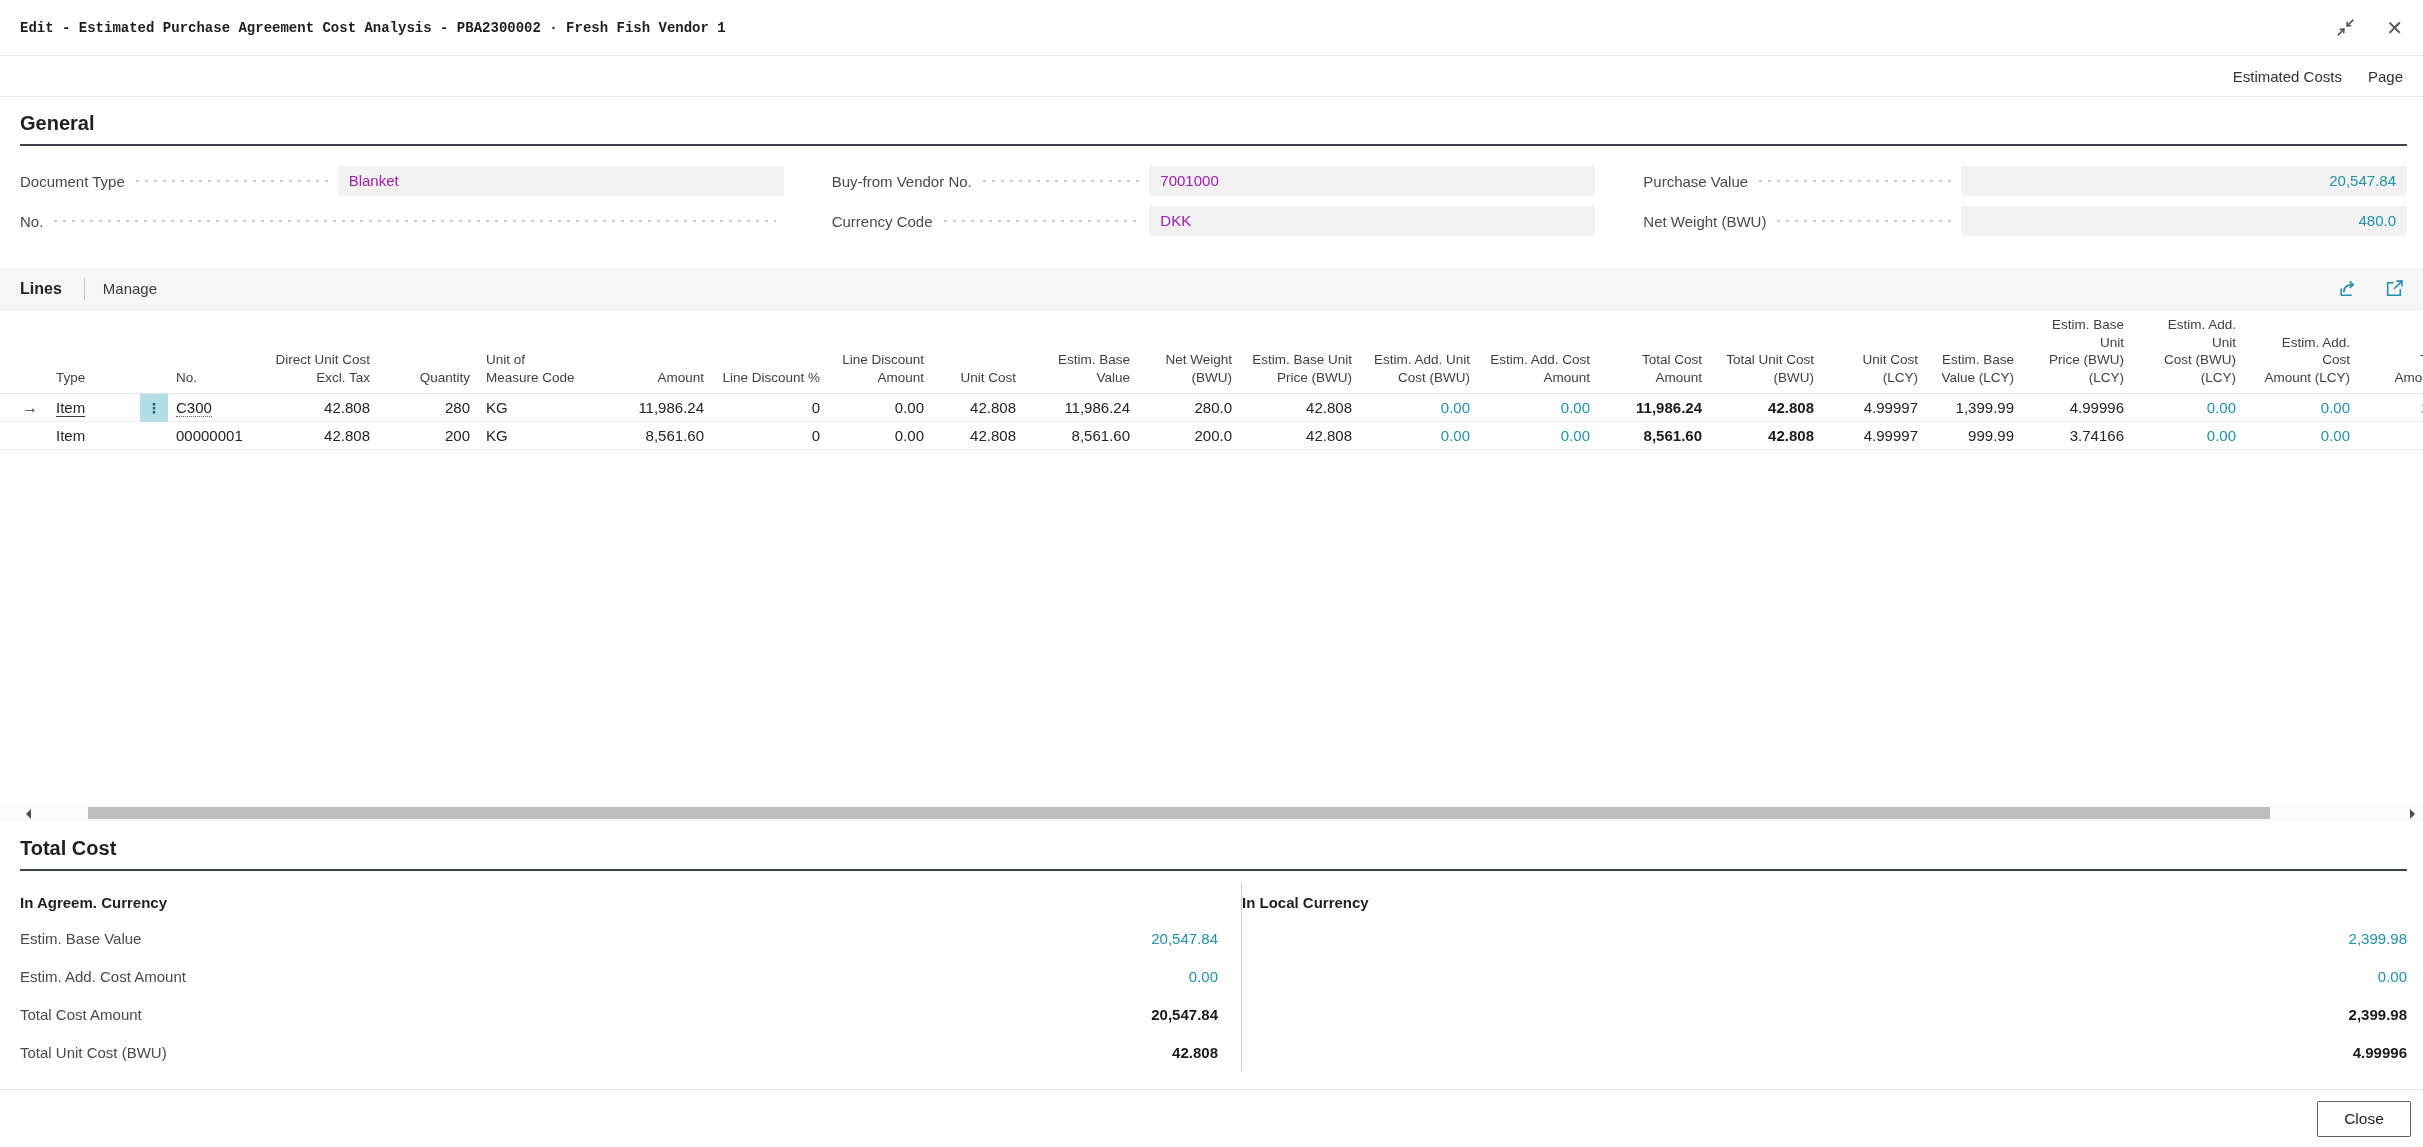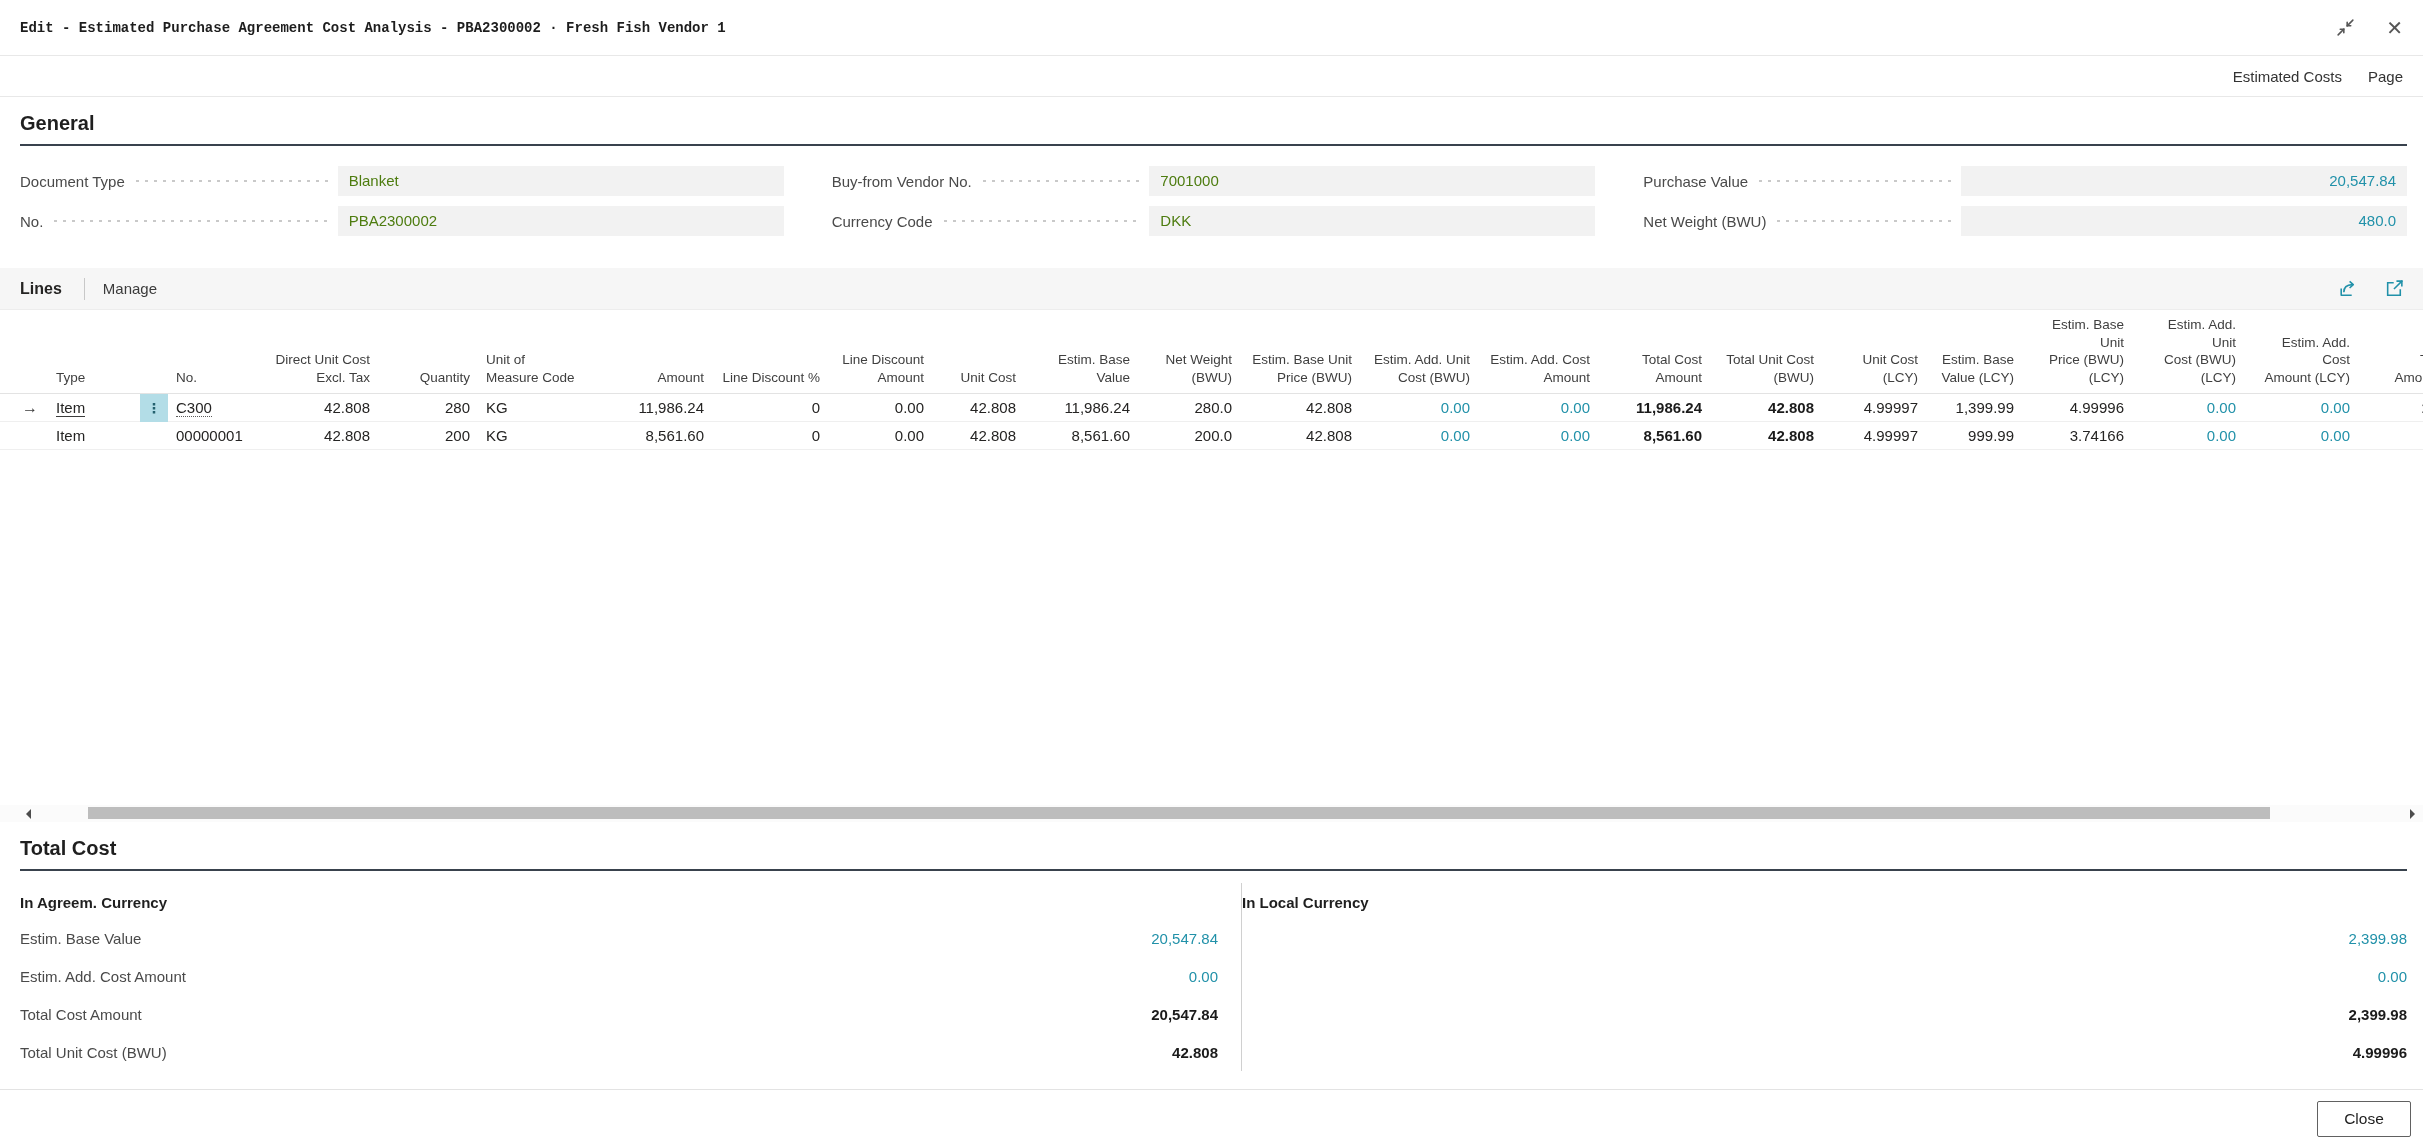--- a/index.html
+++ b/index.html
@@ -29,21 +29,21 @@
   
   .section{padding:14px 16px 0 20px;}
   .section-heading{font-size:20px;font-weight:700;color:#1f1f1f;line-height:24px;padding-bottom:9px;border-bottom:2px solid var(--rule);}
   
   .fields-grid{display:grid;grid-template-columns:1fr 1fr 1fr;column-gap:48px;row-gap:10px;padding-top:20px;}
   .field{display:flex;align-items:center;height:30px;}
   .field-label{font-size:15px;color:var(--label);white-space:nowrap;}
   .leader{flex:1;height:4px;margin:0 8px;align-self:center;
     background-image:radial-gradient(circle,#c9c9c9 1.2px,transparent 1.5px);
     background-size:9px 4px;background-position:left center;background-repeat:repeat-x;}
-  .field-value{flex:0 0 446px;background:var(--field-bg);height:30px;line-height:30px;padding:0 11px;font-size:15px;color:#4d7c0f;white-space:nowrap;overflow:hidden;}
+  .field-value{flex:0 0 446px;background:var(--field-bg);height:30px;line-height:30px;padding:0 11px;font-size:15px;color:#a21caf;white-space:nowrap;overflow:hidden;}
   .field-value.num{text-align:right;color:var(--teal);}
   
   .lines-strip{margin-top:32px;height:42px;background:#f6f6f6;display:flex;align-items:center;padding:0 16px 0 20px;border-bottom:1px solid #ededed;}
   .tab{font-size:16px;color:#252423;cursor:pointer;}
   .tab.primary{font-weight:700;}
   .tab-divider{width:1px;height:22px;background:#c8c8c8;margin:0 18px 0 22px;}
   .tab.secondary{font-size:15px;color:#3b3b3b;}
   .strip-icons{margin-left:auto;display:flex;align-items:center;gap:22px;}
   .icon-btn{background:none;border:none;padding:2px;cursor:pointer;display:flex;align-items:center;color:var(--teal);}
   
@@ -123,21 +123,20 @@
       <span class="field-value">7001000</span>
     </div>
     <div class="field">
       <span class="field-label">Purchase Value</span>
       <span class="leader"></span>
       <span class="field-value num">20,547.84</span>
     </div>
     <div class="field">
       <span class="field-label">No.</span>
       <span class="leader"></span>
-      <span class="field-value">PBA2300002</span>
     </div>
     <div class="field">
       <span class="field-label">Currency Code</span>
       <span class="leader"></span>
       <span class="field-value">DKK</span>
     </div>
     <div class="field">
       <span class="field-label">Net Weight (BWU)</span>
       <span class="leader"></span>
       <span class="field-value num">480.0</span>

